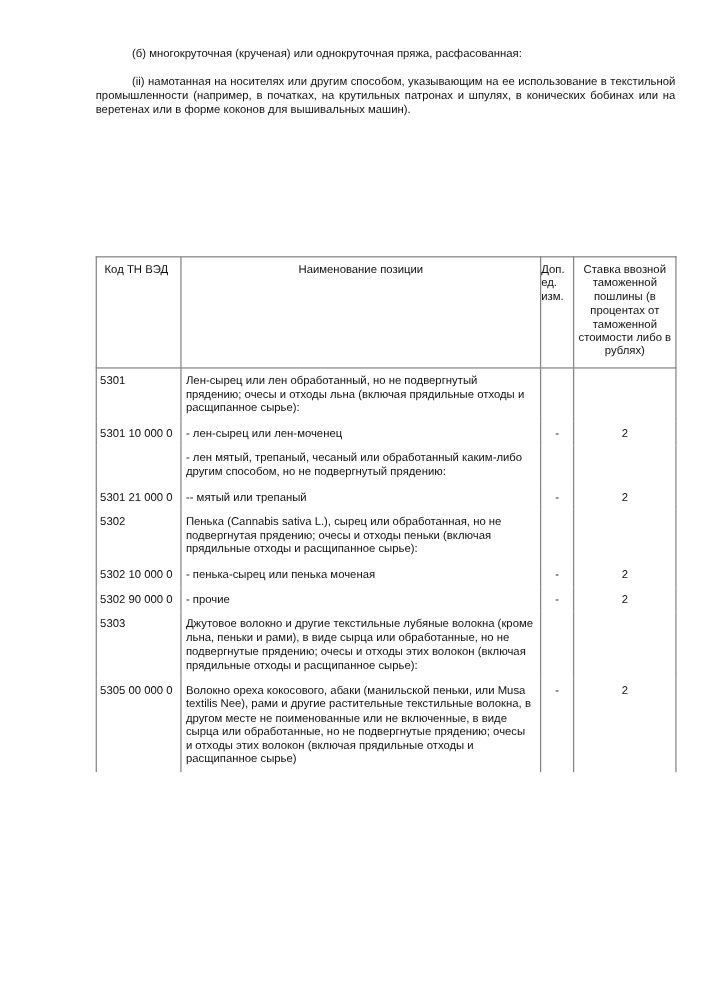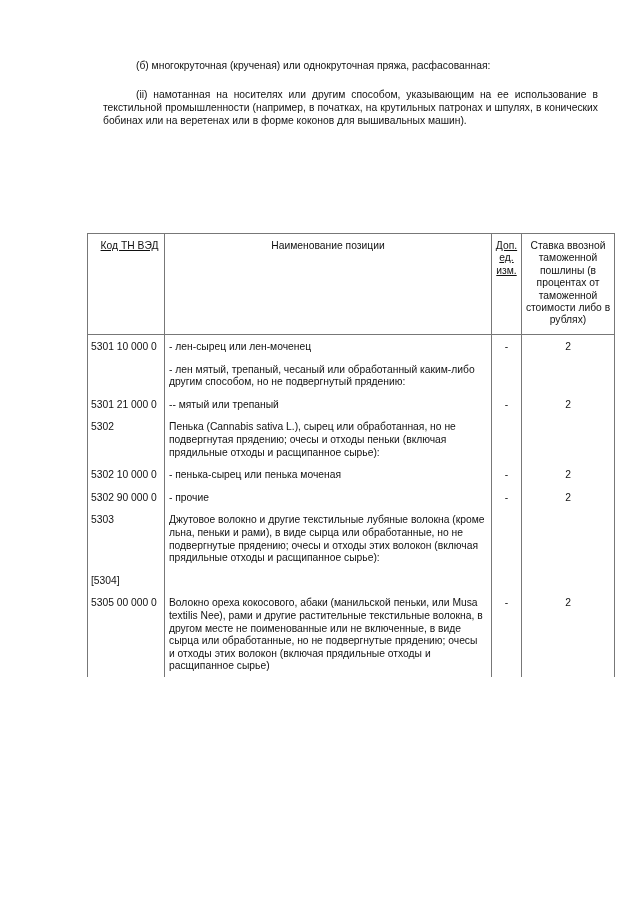--- a/index.html
+++ b/index.html
@@ -1,36 +1,36 @@
 <!DOCTYPE html>
 <html><head>
 <meta charset="utf-8">
 <style>
   html, body { margin: 0; padding: 0; background: #ffffff; }
   body {
     width: 640px; height: 905px; position: relative; overflow: hidden;
     font-family: "Liberation Sans", sans-serif; font-size: 10.3px; color: #111;
   }
   .intro { position: absolute; left: 87px; width: 527px; top: 43px; line-height: 13px; }
-  .intro p { margin: 16px; text-indent: 33px; text-align: justify; }
+  .intro p { margin: 0; text-indent: 33px; text-align: justify; }
   .intro p.p1 { margin-bottom: 12px; }
   .intro p.p2 { margin-bottom: 11px; }
 
   .tbl {
     position: absolute; left: 87px; top: 233px; width: 527px;
     border-collapse: collapse; table-layout: fixed;
   }
   .tbl td, .tbl th {
     border-left: 1px solid #777; border-right: 1px solid #777;
     vertical-align: top; font-weight: normal; padding: 0;
   }
   .tbl th { border-top: 1px solid #777; border-bottom: 1px solid #777; padding-top: 6px; height: 94px; line-height: 12.4px; }
-  .tbl th.c1 { text-align: center; padding-left: 7px; text-decoration: underline; }
+  .tbl th.c1 { text-align: left; padding-left: 7px; }
   .tbl th.c2 { text-align: center; }
-  .tbl th.c3 { text-align: center; text-decoration: underline; }
+  .tbl th.c3 { text-align: left; }
   .tbl th.c4 { padding: 6px 3px 0 3px; }
   .tbl td { line-height: 12.6px; }
   .tbl td.code { padding-left: 3px; white-space: nowrap; }
   .tbl td.name { padding-left: 4px; padding-right: 6px; }
   .tbl td.unit { text-align: center; }
   .tbl td.rate { text-align: center; }
   .tbl tr.r td { padding-top: 6px; padding-bottom: 4px; }
 </style>
 </head>
 <body>
@@ -49,20 +49,26 @@
   </colgroup>
   <thead>
     <tr>
       <th class="c1">Код ТН ВЭД</th>
       <th class="c2">Наименование позиции</th>
       <th class="c3">Доп. ед. изм.</th>
       <th class="c4">Ставка ввозной таможенной пошлины (в процентах от таможенной стоимости либо в рублях)</th>
     </tr>
   </thead>
   <tbody id="tbody">
+      <tr class="r">
+        <td class="code">5301</td>
+        <td class="name">Лен-сырец или лен обработанный, но не подвергнутый прядению; очесы и отходы льна (включая прядильные отходы и расщипанное сырье):</td>
+        <td class="unit"></td>
+        <td class="rate"></td>
+      </tr>
       <tr class="r">
         <td class="code">5301 10 000 0</td>
         <td class="name">- лен-сырец или лен-моченец</td>
         <td class="unit">-</td>
         <td class="rate">2</td>
       </tr>
       <tr class="r">
         <td class="code"></td>
         <td class="name">- лен мятый, трепаный, чесаный или обработанный каким-либо другим способом, но не подвергнутый прядению:</td>
         <td class="unit"></td>
@@ -92,25 +98,19 @@
         <td class="unit">-</td>
         <td class="rate">2</td>
       </tr>
       <tr class="r">
         <td class="code">5303</td>
         <td class="name">Джутовое волокно и другие текстильные лубяные волокна (кроме льна, пеньки и рами), в виде сырца или обработанные, но не подвергнутые прядению; очесы и отходы этих волокон (включая прядильные отходы и расщипанное сырье):</td>
         <td class="unit"></td>
         <td class="rate"></td>
       </tr>
       <tr class="r">
-        <td class="code">[5304]</td>
-        <td class="name"></td>
-        <td class="unit"></td>
-        <td class="rate"></td>
-      </tr>
-      <tr class="r">
         <td class="code">5305 00 000 0</td>
         <td class="name">Волокно ореха кокосового, абаки (манильской пеньки, или Musa textilis Nee), рами и другие растительные текстильные волокна, в другом месте не поименованные или не включенные, в виде сырца или обработанные, но не подвергнутые прядению; очесы и отходы этих волокон (включая прядильные отходы и расщипанное сырье)</td>
         <td class="unit">-</td>
         <td class="rate">2</td>
       </tr>
     </tbody>
 </table>
 
 </body></html>

